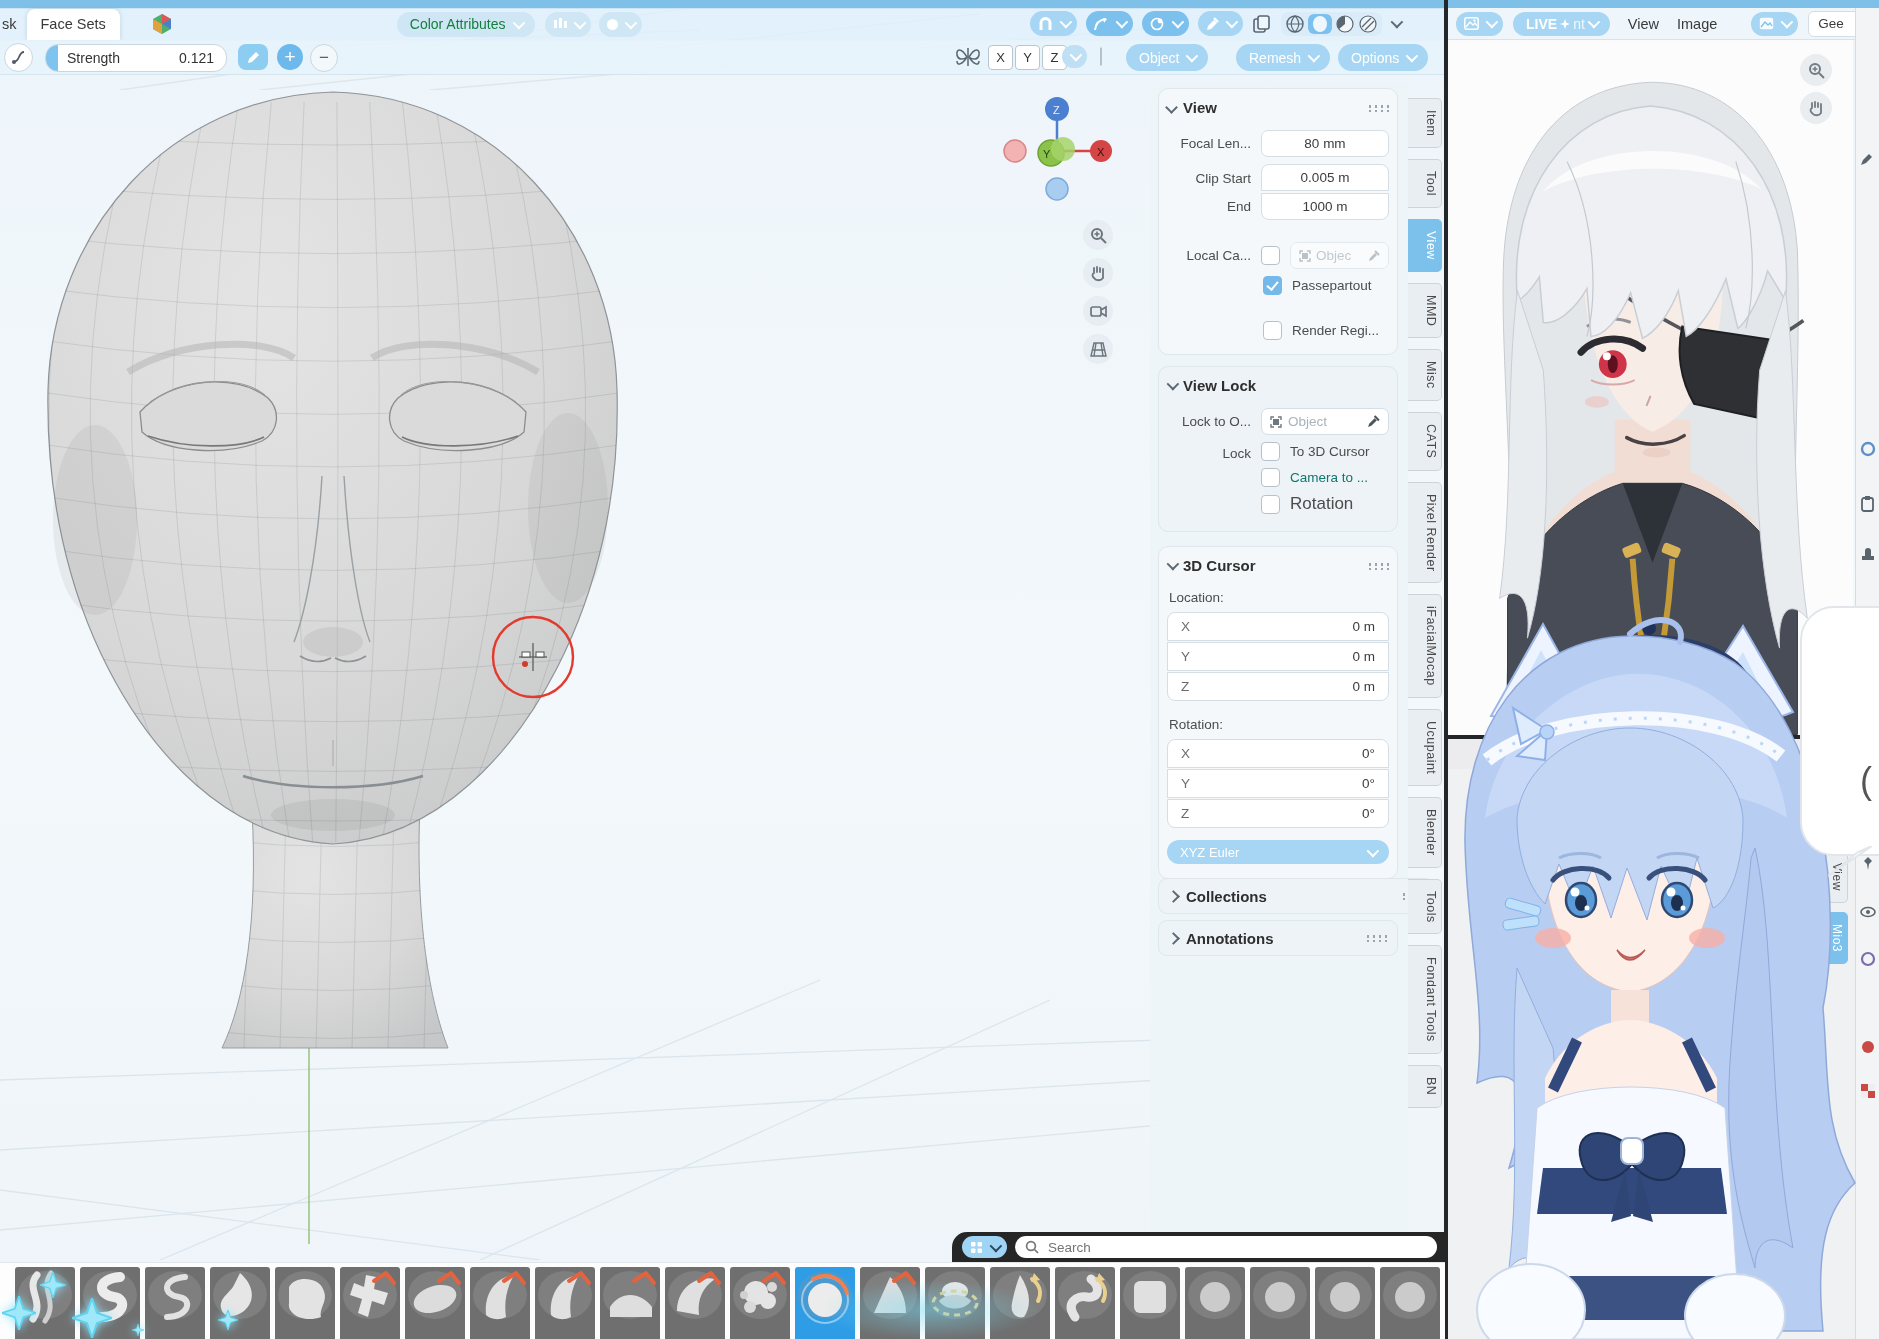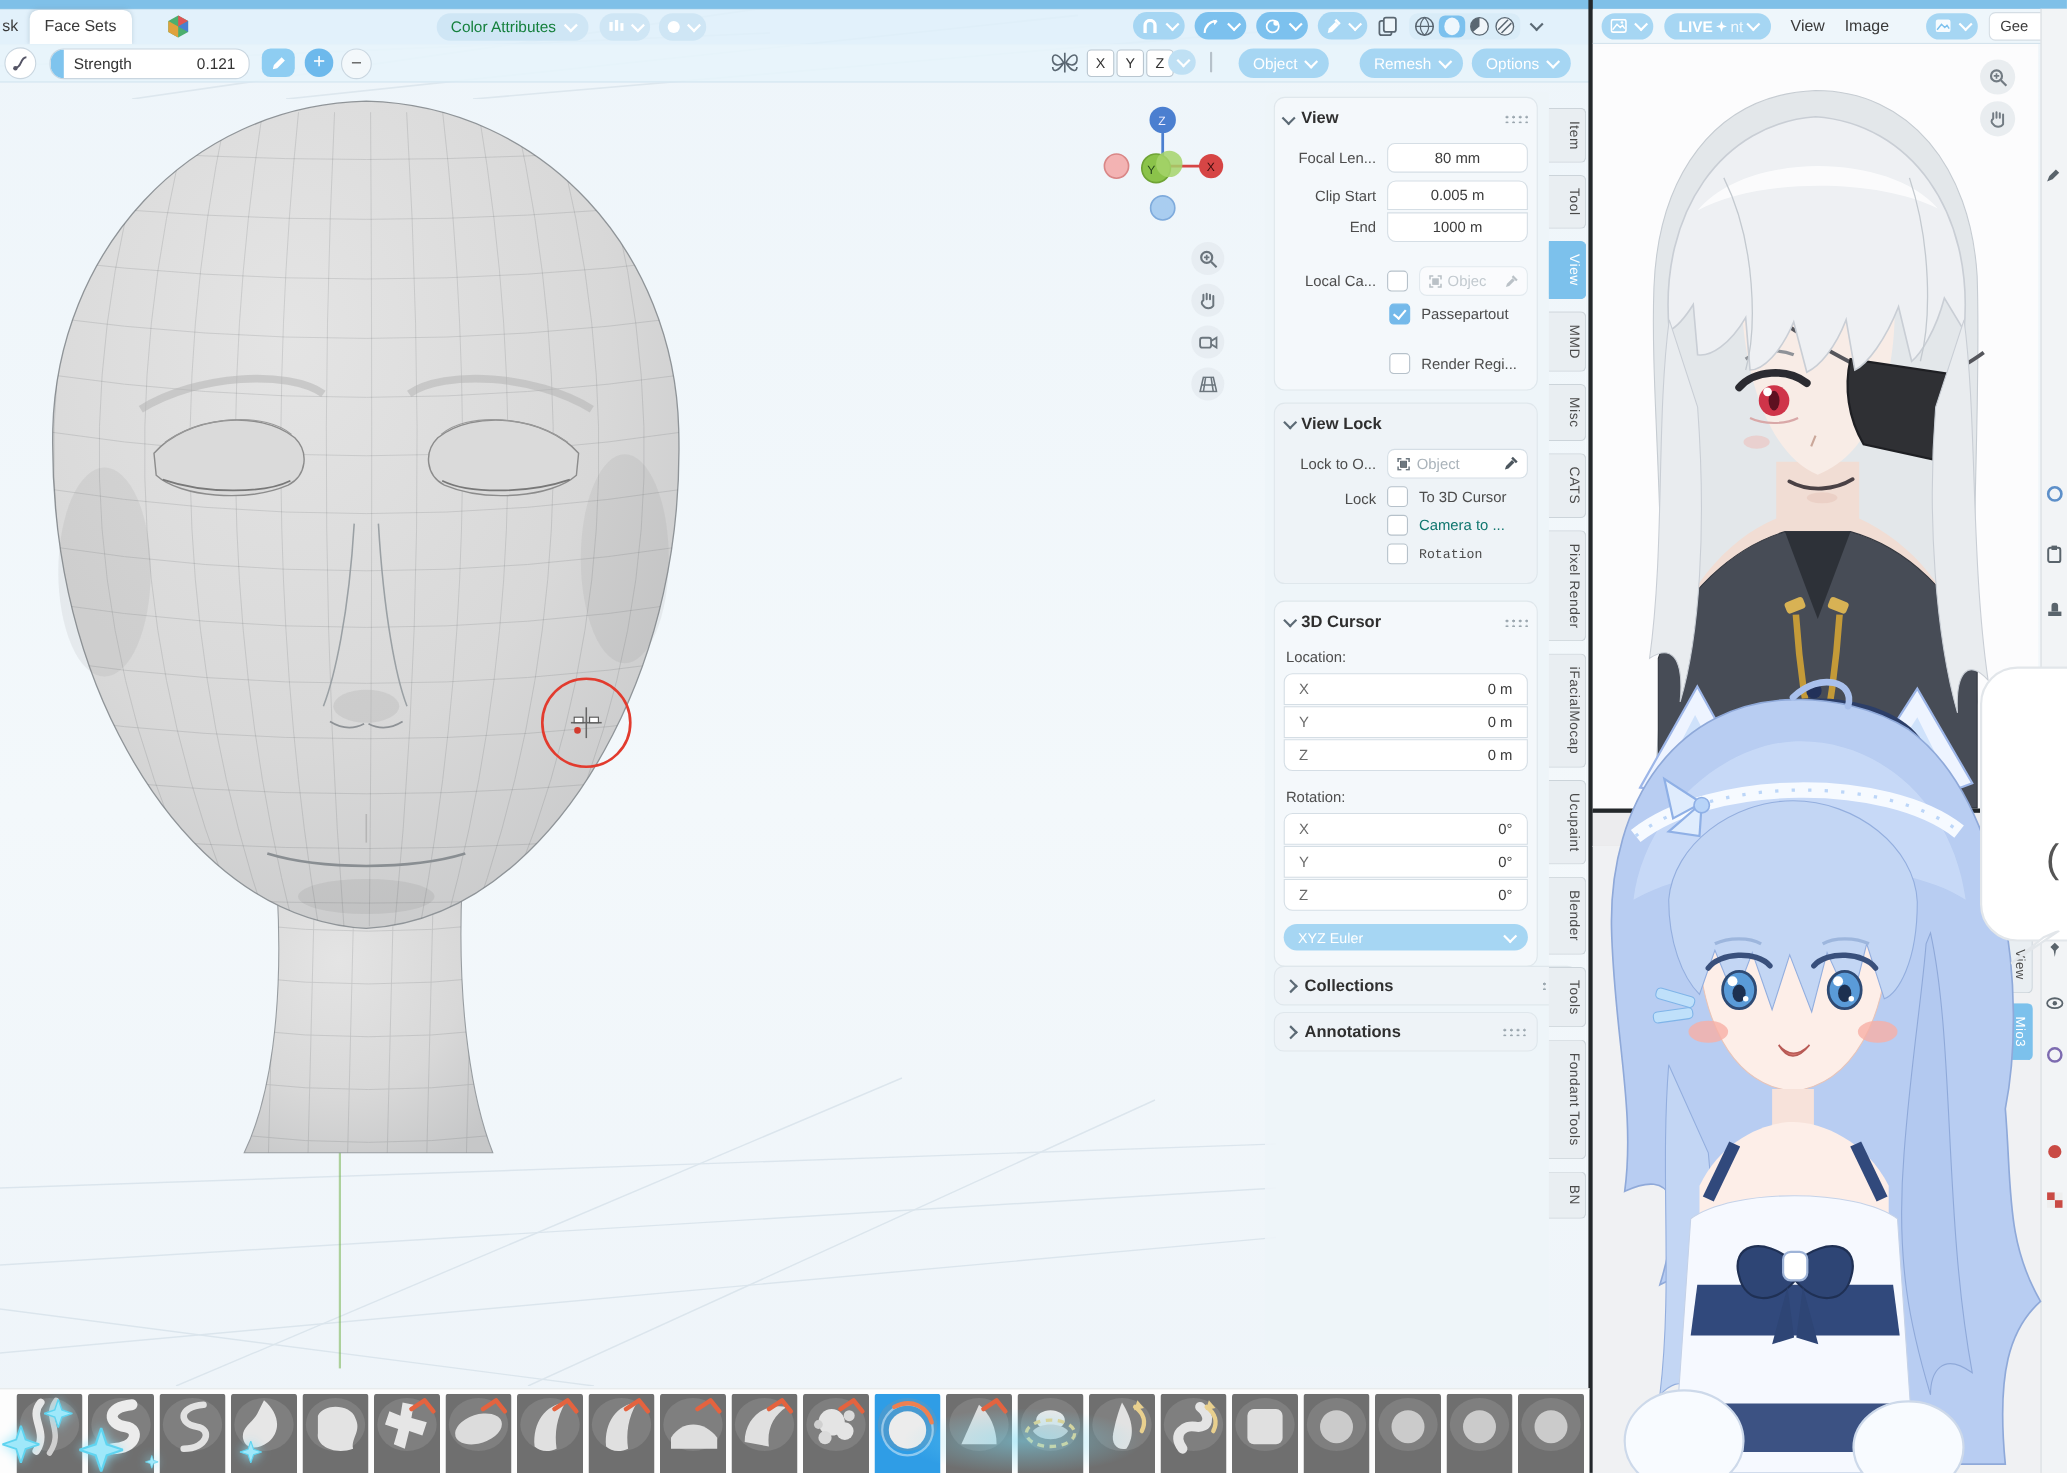--- a/index.html
+++ b/index.html
@@ -417,21 +417,21 @@
           <div class="srow">
             <span class="cbx"></span>
             <span style="font-size: 13.5px; color: rgb(76, 76, 76);">To 3D Cursor</span>
           </div>
           <div class="srow">
             <span class="cbx"></span>
             <span style="font-size: 13.5px; color: #0f766e;">Camera to ...</span>
           </div>
           <div class="srow">
             <span class="cbx"></span>
-            <span style="font-size: 12px; color: rgb(76, 76, 76); font-family: Liberation Mono, monospace;">Rotation</span>
+            <span style="font-size: 17px; color: rgb(76, 76, 76);">Rotation</span>
           </div>
         </div>
     </div>
   </div>
 
   <div class="abs" style="left:1158px;top:546px;width:240px;background:#f4f8fb;border:1px solid #dfe7ec;border-radius:10px;padding:10px 8px 14px 8px;box-sizing:border-box;">
     <div class="panelhead" style="margin-bottom:16px;">
       <i class="chev dark"></i>
       <span>3D Cursor</span>
       <span class="grip" style="margin-left:auto;"></span>
@@ -783,20 +783,38 @@
           <rect width="60" height="86" rx="3" fill="#6f6f6f"></rect>
           <ellipse cx="30" cy="28" rx="27" ry="24" fill="#939393" opacity="0.45"></ellipse>
           <circle cx="30" cy="30" r="15" fill="#d8d8d8" opacity=".85"></circle>
         </svg></div>
       <div style="position: absolute; left: 1380px; top: 0px; width: 60px; height: 86px;"><svg width="60" height="86" viewBox="0 0 60 86">
           <rect width="60" height="86" rx="3" fill="#6f6f6f"></rect>
           <ellipse cx="30" cy="28" rx="27" ry="24" fill="#939393" opacity="0.45"></ellipse>
           <circle cx="30" cy="30" r="15" fill="#d8d8d8" opacity=".85"></circle>
         </svg></div>
     </div>
+  <div class="abs" style="left:952px;top:1232px;width:493px;height:30px;background:#262626;border-radius:15px 0 0 0;display:flex;align-items:center;gap:8px;padding-left:10px;box-sizing:border-box;">
+    <div class="pill mini" style="height:22px;background:#9fd4f4;">
+      <svg width="13" height="13" viewBox="0 0 13 13">
+          <rect x="1" y="1" width="4.5" height="4.5" rx="1" fill="#fff"></rect>
+          <rect x="7.5" y="1" width="4.5" height="4.5" rx="1" fill="#fff"></rect>
+          <rect x="1" y="7.5" width="4.5" height="4.5" rx="1" fill="#fff"></rect>
+          <rect x="7.5" y="7.5" width="4.5" height="4.5" rx="1" fill="#fff"></rect>
+        </svg>
+      <i class="chev" style="border-color:#2c4a5e;"></i>
+    </div>
+    <div style="flex:1;margin-right:8px;height:22px;background:#fff;border-radius:11px;display:flex;align-items:center;gap:7px;padding:0 10px;">
+      <svg width="14" height="14" viewBox="0 0 14 14">
+          <circle cx="6" cy="6" r="4.4" stroke="#777" stroke-width="1.7" fill="none"></circle>
+          <line x1="9.5" y1="9.5" x2="13" y2="13" stroke="#777" stroke-width="1.7"></line>
+        </svg>
+      <input style="border: none; outline: none; flex: 1 1 0%; font-size: 13.5px; color: rgb(51, 51, 51); background: transparent;" placeholder="Search">
+    </div>
+  </div>
 
   <svg class="abs" style="left:1425px;top:608px" width="440" height="731" viewBox="0 0 440 731">
     <path d="M66,108 L118,16 L160,92 C128,110 92,112 66,108 Z" fill="#eef4ff" stroke="#9db6e8" stroke-width="2"></path>
     <path d="M88,96 L116,42 L140,88 Z" fill="#cfe2fb"></path>
     <path d="M268,96 L318,18 L368,104 C336,118 298,112 268,96 Z" fill="#eef4ff" stroke="#9db6e8" stroke-width="2"></path>
     <path d="M290,88 L318,44 L342,92 Z" fill="#cfe2fb"></path>
     <path d="M120,70 C150,16 282,12 320,62 C332,80 332,96 320,104 C260,70 170,72 124,98 C112,90 112,80 120,70 Z" fill="#2c3e68"></path>
     <circle cx="224" cy="20" r="7" fill="#22315a"></circle>
     <path d="M205,28 C100,30 38,120 40,235 C42,330 62,400 52,475 C95,455 108,480 84,560 C130,535 150,560 128,640 C150,625 168,640 160,723 L398,723 C390,640 402,600 430,575 C398,520 404,470 398,400 C418,300 400,120 310,55 C280,36 240,27 205,28 Z" fill="#b8cdf2" stroke="#8fa9d9" stroke-width="1.5"></path>
     <path d="M60,210 C70,130 140,70 205,66 C280,62 350,120 362,210 C300,168 130,168 60,210 Z" fill="#c9daf7" opacity=".9"></path>

